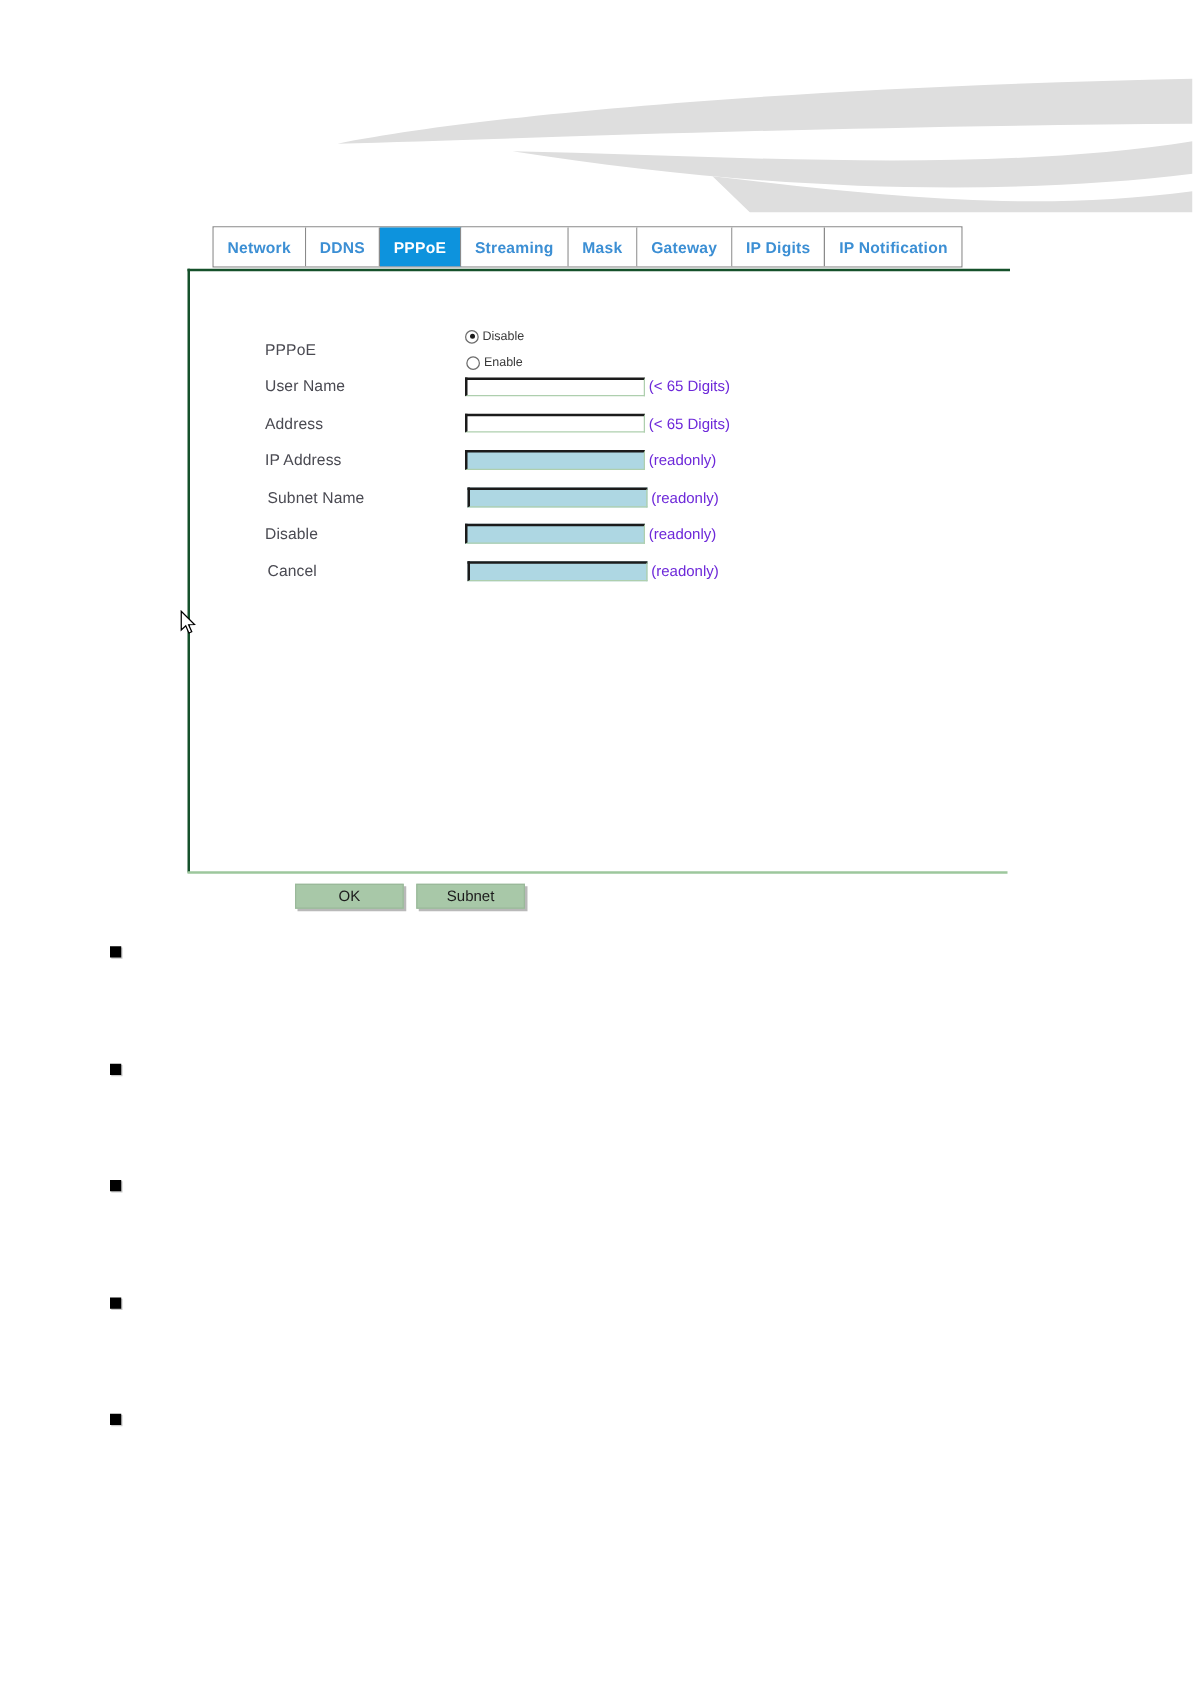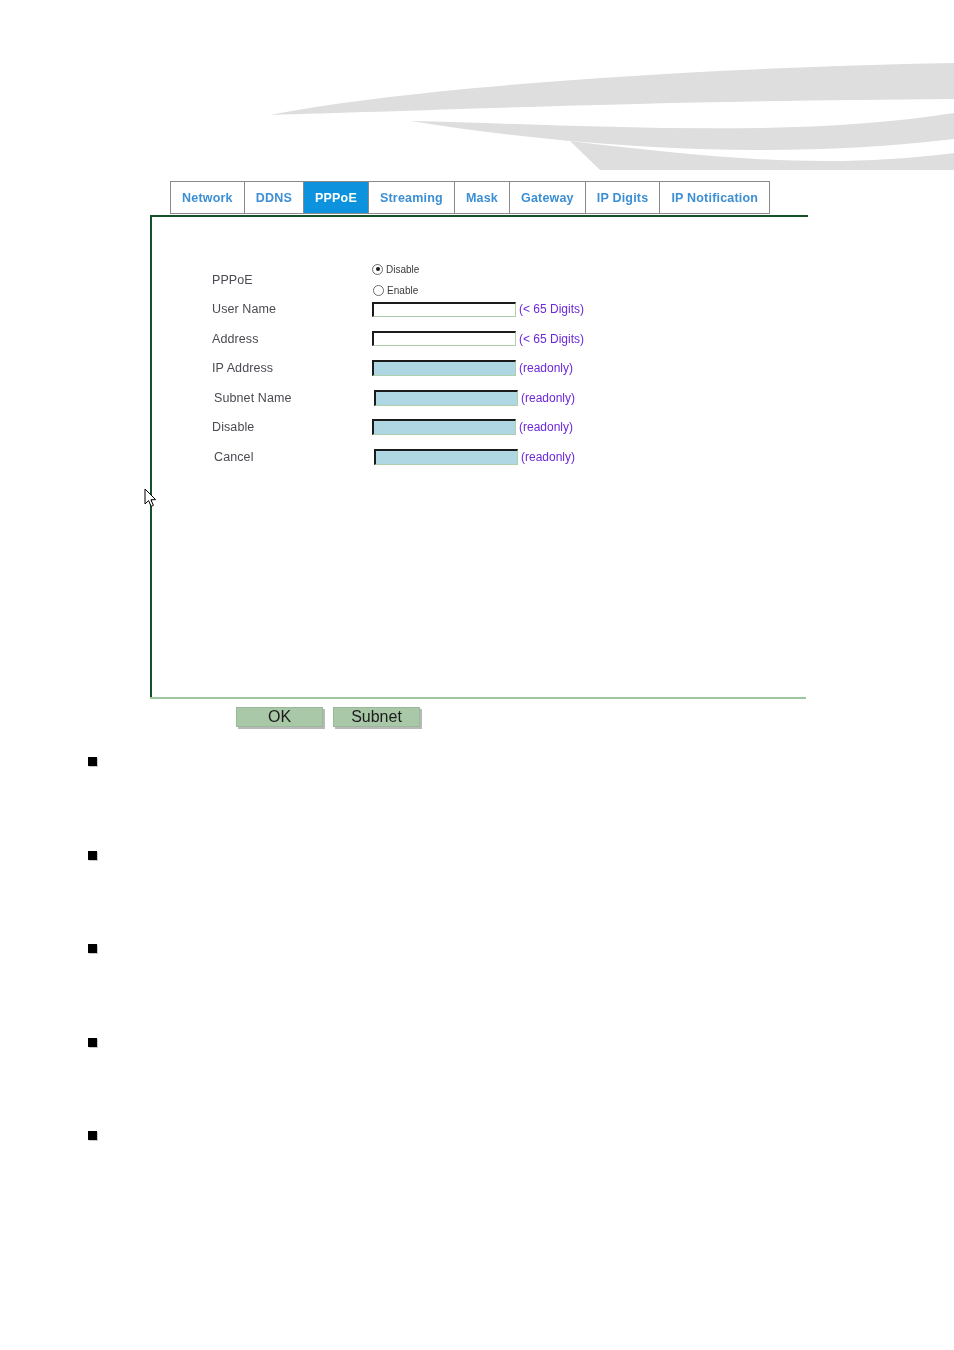--- a/index.html
+++ b/index.html
@@ -182,21 +182,21 @@
     display: flex;
     gap: 10px;
   }
   .action-btn {
     width: 87px;
     height: 20px;
     background: #a8c8a8;
     border: 1px solid #9ab99a;
     box-shadow: 2px 2px 0 #b9b9b9;
     font-family: "Liberation Sans", sans-serif;
-    font-size: 16px;
+    font-size: 12px;
     color: #1c1c1c;
     text-align: center;
     line-height: 18px;
     box-sizing: border-box;
     padding: 0;
     cursor: pointer;
   }
 
   
   #notes-list {

